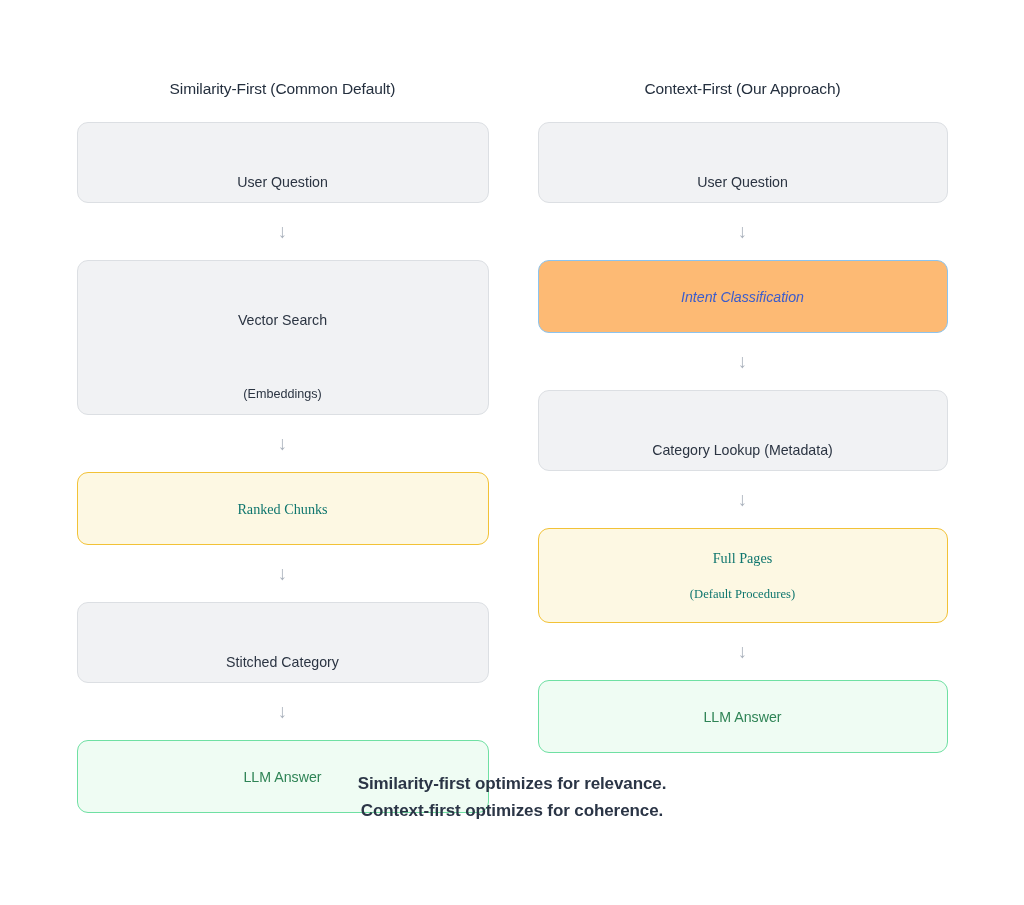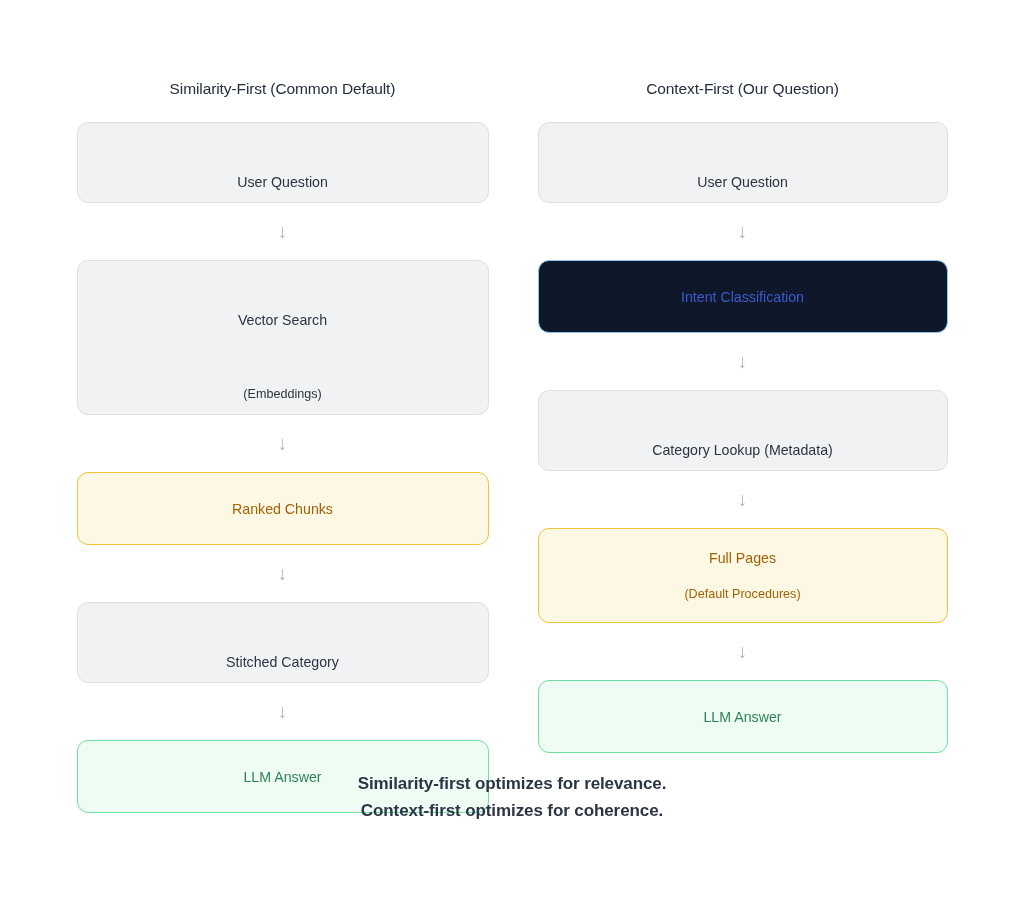--- a/index.html
+++ b/index.html
@@ -92,23 +92,23 @@
     margin-top: 1px;
   }
 
   
   .node.gray   { background: #f1f2f4; border-color: #dcdfe3; }
   .node.gray  .node-label,
   .node.gray  .node-sub  { color: #2b3442; margin-top: 39px; }
 
   .node.yellow { background: #fdf8e3; border-color: #f2c237; }
   .node.yellow .node-label,
-  .node.yellow .node-sub { color: #a16207; }
-
-  .node.blue   { background: #0f172a; border-color: #8cc4ef; }
+  .node.yellow .node-sub { color: #0f766e; font-family: Liberation Serif, serif; }
+
+  .node.blue   { background: #fdba74; border-color: #8cc4ef; font-style: italic; }
   .node.blue  .node-label,
   .node.blue  .node-sub  { color: #3b5ccc; }
 
   .node.green  { background: #effcf3; border-color: #6fe0a3; }
   .node.green .node-label,
   .node.green .node-sub  { color: #2f8456; }
 
   .arrow {
     height: 57px;
     display: flex;
@@ -173,21 +173,21 @@
         <div class="arrow">↓</div>
 
         <div class="node green">
           <div class="node-label">LLM Answer</div>
         </div>
 
       </div>
     </div>
 
     <div class="column right">
-      <div class="column-title">Context-First (Our Question)</div>
+      <div class="column-title">Context-First (Our Approach)</div>
 
       <div class="flow">
 
         <div class="node gray">
           <div class="node-label">User Question</div>
         </div>
 
         <div class="arrow">↓</div>
 
         <div class="node blue">

